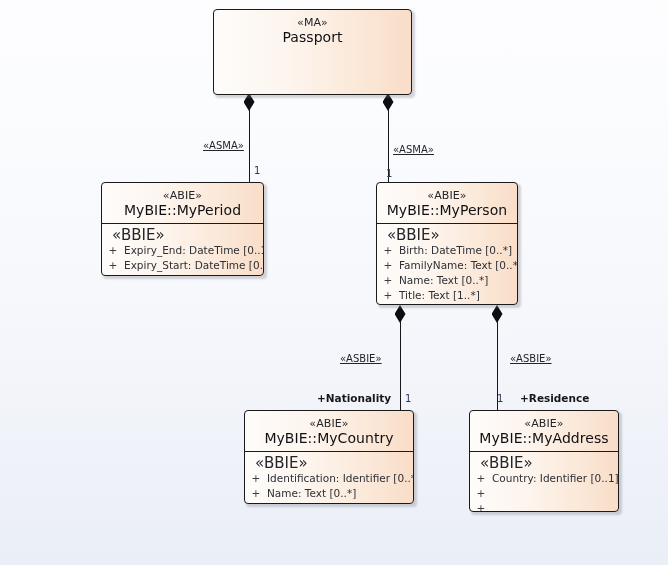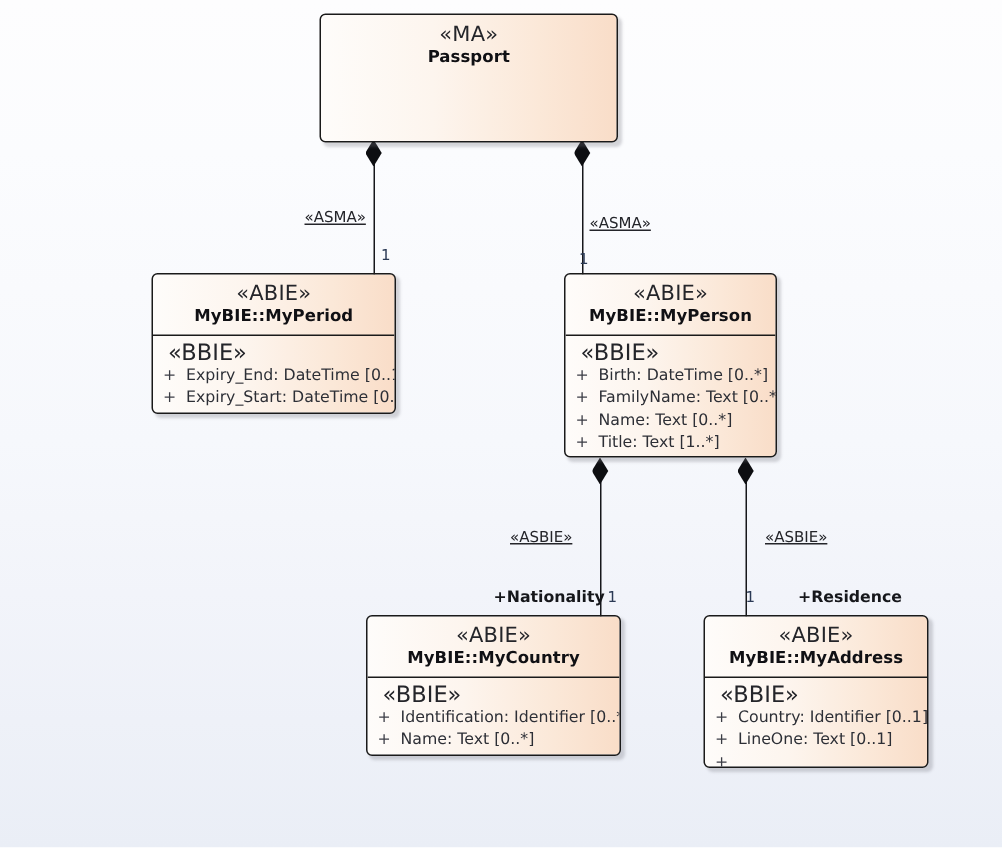--- a/index.html
+++ b/index.html
@@ -35,28 +35,28 @@
     background: linear-gradient(to right, #fefcfa 0%, #fdf5ee 38%, #fbe8d8 74%, #f9ddc8 100%);
     box-shadow: 2.5px 2.5px 2px rgba(120,120,130,0.30);
     overflow: hidden;
   }
   .box-header {
     text-align: center;
     padding-top: 6px;
     padding-bottom: 5px;
   }
   .stereotype {
-    font-size: 14px;
+    font-size: 11px;
     color: #24252a;
     line-height: 14px;
     letter-spacing: 0.1px;
   }
   .cls-name {
-    font-size: 11px;
-    font-weight: bold;
+    font-size: 14px;
+    font-weight: normal;
     color: #101014;
     line-height: 15px;
     letter-spacing: 0.05px;
   }
   .compartment {
     border-top: 1.2px solid #1a1a1a;
     padding-top: 4px;
     padding-bottom: 4px;
   }
   .compartment-title {
@@ -103,21 +103,20 @@
     line-height: 13px;
     text-decoration: underline;
   }
   .role-label {
     position: absolute;
     font-size: 10.5px;
     font-weight: bold;
     color: #16171b;
     white-space: nowrap;
     line-height: 13px;
-    margin-left: 12px;
   }
   .mult-label {
     position: absolute;
     font-size: 10px;
     color: #2b3a55;
     white-space: nowrap;
     line-height: 13px;
   }
 </style>
 </head>
@@ -222,21 +221,20 @@
       <div class="cls-name">MyBIE::MyAddress</div>
     </div>
     <div class="compartment">
       <div class="compartment-title">«BBIE»</div>
       <div class="attr-row">
         <span class="attr-vis">+</span>
         <span class="attr-text">Country: Identifier [0..1]</span>
       </div>
       <div class="attr-row">
         <span class="attr-vis">+</span>
-        <span class="attr-text">LineOne: Text [0..1]</span>
       </div>
       <div class="attr-row">
         <span class="attr-vis">+</span>
       </div>
     </div>
   </div>
 
 </div>
 
 </body></html>

